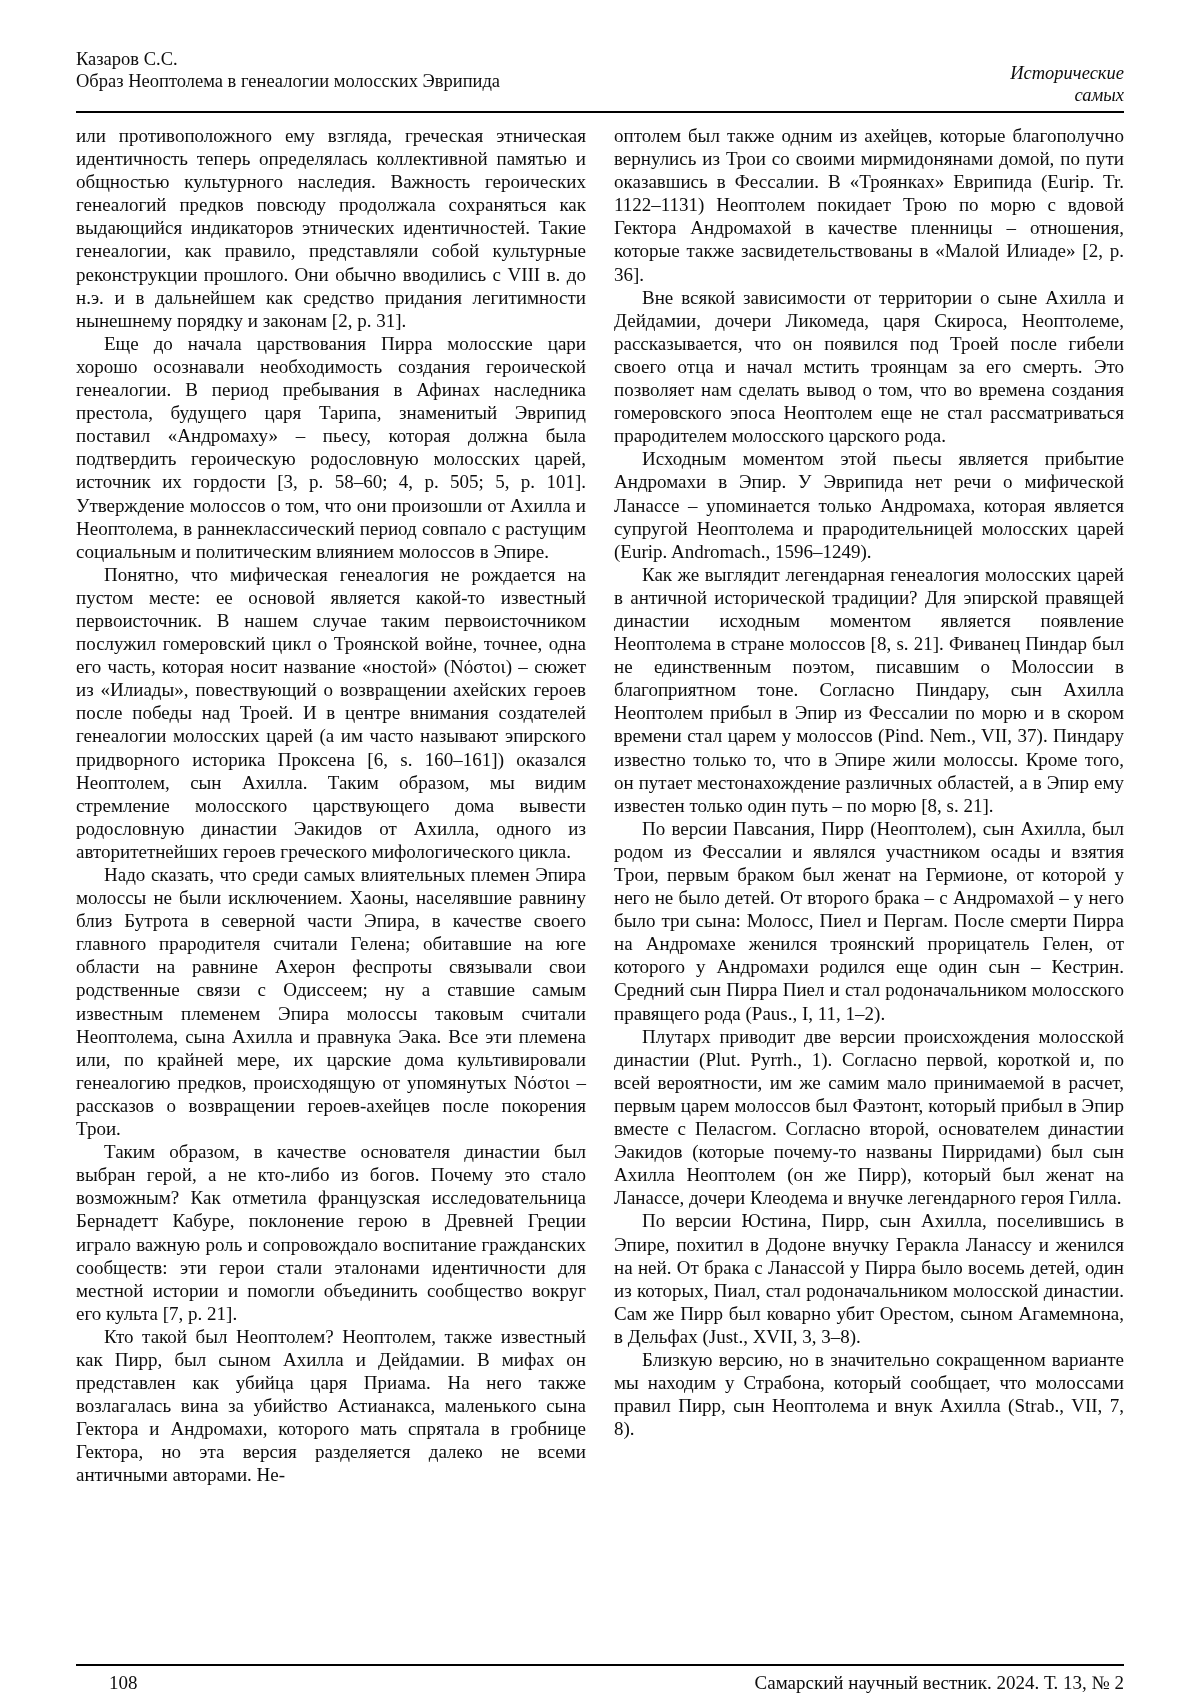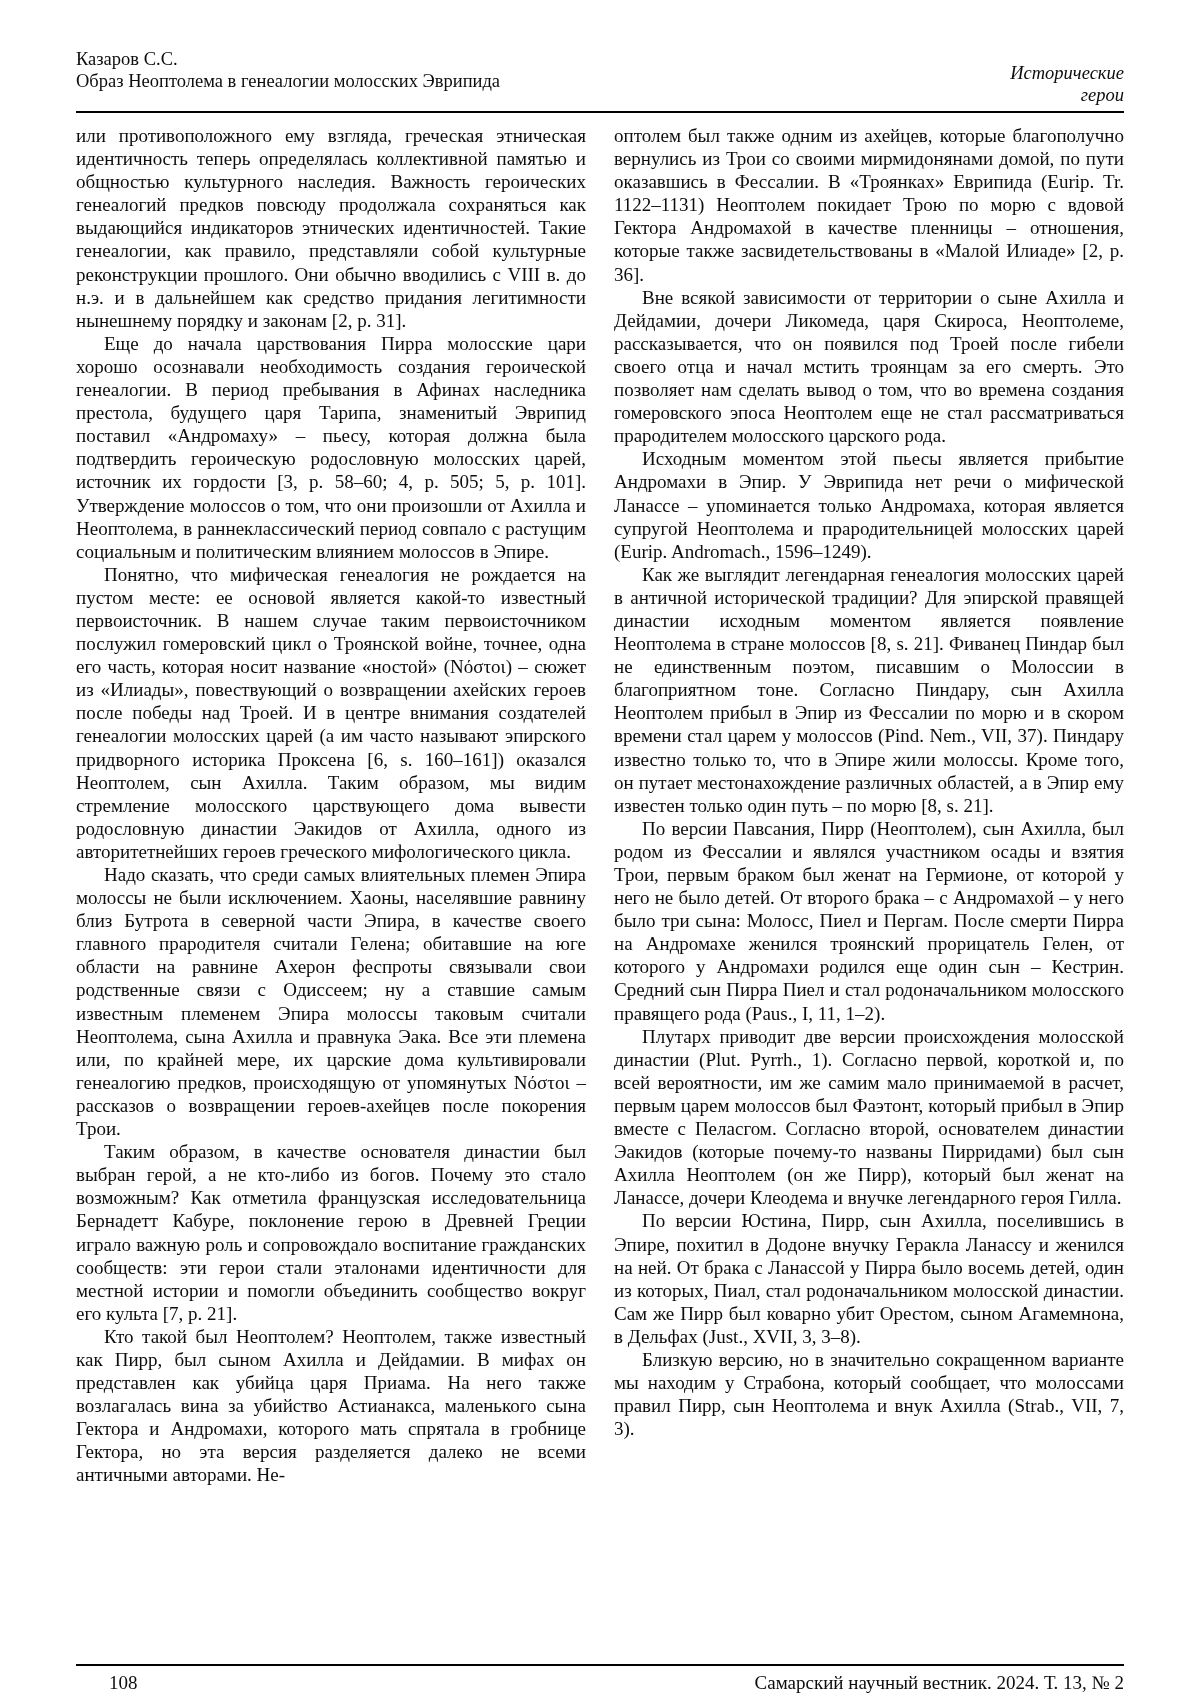--- a/index.html
+++ b/index.html
@@ -73,21 +73,21 @@
 
 <div class="page">
 
   <header class="page-header">
     <div class="header-left">
       <div>Казаров С.С.</div>
       <div>Образ Неоптолема в генеалогии молосских Эврипида</div>
     </div>
     <div class="header-right">
       <div>Исторические</div>
-      <div>герои</div>
+      <div>самых</div>
     </div>
   </header>
 
   <hr class="header-rule">
 
   <main class="body-columns">
     <div class="column">
       <p class="para no-indent">или противоположного ему взгляда, греческая этническая идентичность теперь определялась коллективной памятью и общностью культурного наследия. Важность героических генеалогий предков повсюду продолжала сохраняться как выдающийся индикаторов этнических идентичностей. Такие генеалогии, как правило, представляли собой культурные реконструкции прошлого. Они обычно вводились с VIII в. до н.э. и в дальнейшем как средство придания легитимности нынешнему порядку и законам [2, p. 31].</p>
       <p class="para">Еще до начала царствования Пирра молосские цари хорошо осознавали необходимость создания героической генеалогии. В период пребывания в Афинах наследника престола, будущего царя Тарипа, знаменитый Эврипид поставил «Андромаху» – пьесу, которая должна была подтвердить героическую родословную молосских царей, источник их гордости [3, p. 58–60; 4, p. 505; 5, p. 101]. Утверждение молоссов о том, что они произошли от Ахилла и Неоптолема, в раннеклассический период совпало с растущим социальным и политическим влиянием молоссов в Эпире.</p>
       <p class="para">Понятно, что мифическая генеалогия не рождается на пустом месте: ее основой является какой-то известный первоисточник. В нашем случае таким первоисточником послужил гомеровский цикл о Троянской войне, точнее, одна его часть, которая носит название «ностой» (Νόστοι) – сюжет из «Илиады», повествующий о возвращении ахейских героев после победы над Троей. И в центре внимания создателей генеалогии молосских царей (а им часто называют эпирского придворного историка Проксена [6, s. 160–161]) оказался Неоптолем, сын Ахилла. Таким образом, мы видим стремление молосского царствующего дома вывести родословную династии Эакидов от Ахилла, одного из авторитетнейших героев греческого мифологического цикла.</p>
@@ -96,21 +96,21 @@
       <p class="para">Кто такой был Неоптолем? Неоптолем, также известный как Пирр, был сыном Ахилла и Дейдамии. В мифах он представлен как убийца царя Приама. На него также возлагалась вина за убийство Астианакса, маленького сына Гектора и Андромахи, которого мать спрятала в гробнице Гектора, но эта версия разделяется далеко не всеми античными авторами. Не-</p>
     </div>
     <div class="column">
       <p class="para no-indent">оптолем был также одним из ахейцев, которые благополучно вернулись из Трои со своими мирмидонянами домой, по пути оказавшись в Фессалии. В «Троянках» Еврипида (Eurip. Tr. 1122–1131) Неоптолем покидает Трою по морю с вдовой Гектора Андромахой в качестве пленницы – отношения, которые также засвидетельствованы в «Малой Илиаде» [2, p. 36].</p>
       <p class="para">Вне всякой зависимости от территории о сыне Ахилла и Дейдамии, дочери Ликомеда, царя Скироса, Неоптолеме, рассказывается, что он появился под Троей после гибели своего отца и начал мстить троянцам за его смерть. Это позволяет нам сделать вывод о том, что во времена создания гомеровского эпоса Неоптолем еще не стал рассматриваться прародителем молосского царского рода.</p>
       <p class="para">Исходным моментом этой пьесы является прибытие Андромахи в Эпир. У Эврипида нет речи о мифической Ланассе – упоминается только Андромаха, которая является супругой Неоптолема и прародительницей молосских царей (Eurip. Andromach., 1596–1249).</p>
       <p class="para">Как же выглядит легендарная генеалогия молосских царей в античной исторической традиции? Для эпирской правящей династии исходным моментом является появление Неоптолема в стране молоссов [8, s. 21]. Фиванец Пиндар был не единственным поэтом, писавшим о Молоссии в благоприятном тоне. Согласно Пиндару, сын Ахилла Неоптолем прибыл в Эпир из Фессалии по морю и в скором времени стал царем у молоссов (Pind. Nem., VII, 37). Пиндару известно только то, что в Эпире жили молоссы. Кроме того, он путает местонахождение различных областей, а в Эпир ему известен только один путь – по морю [8, s. 21].</p>
       <p class="para">По версии Павсания, Пирр (Неоптолем), сын Ахилла, был родом из Фессалии и являлся участником осады и взятия Трои, первым браком был женат на Гермионе, от которой у него не было детей. От второго брака – с Андромахой – у него было три сына: Молосс, Пиел и Пергам. После смерти Пирра на Андромахе женился троянский прорицатель Гелен, от которого у Андромахи родился еще один сын – Кестрин. Средний сын Пирра Пиел и стал родоначальником молосского правящего рода (Paus., I, 11, 1–2).</p>
       <p class="para">Плутарх приводит две версии происхождения молосской династии (Plut. Pyrrh., 1). Согласно первой, короткой и, по всей вероятности, им же самим мало принимаемой в расчет, первым царем молоссов был Фаэтонт, который прибыл в Эпир вместе с Пеласгом. Согласно второй, основателем династии Эакидов (которые почему-то названы Пирридами) был сын Ахилла Неоптолем (он же Пирр), который был женат на Ланассе, дочери Клеодема и внучке легендарного героя Гилла.</p>
       <p class="para">По версии Юстина, Пирр, сын Ахилла, поселившись в Эпире, похитил в Додоне внучку Геракла Ланассу и женился на ней. От брака с Ланассой у Пирра было восемь детей, один из которых, Пиал, стал родоначальником молосской династии. Сам же Пирр был коварно убит Орестом, сыном Агамемнона, в Дельфах (Just., XVII, 3, 3–8).</p>
-      <p class="para">Близкую версию, но в значительно сокращенном варианте мы находим у Страбона, который сообщает, что молоссами правил Пирр, сын Неоптолема и внук Ахилла (Strab., VII, 7, 3).</p>
+      <p class="para">Близкую версию, но в значительно сокращенном варианте мы находим у Страбона, который сообщает, что молоссами правил Пирр, сын Неоптолема и внук Ахилла (Strab., VII, 7, 8).</p>
     </div>
   </main>
 
   <hr class="footer-rule">
 
   <footer class="page-footer">
     <div>108</div>
     <div>Самарский научный вестник. 2024. Т. 13, № 2</div>
   </footer>
 

